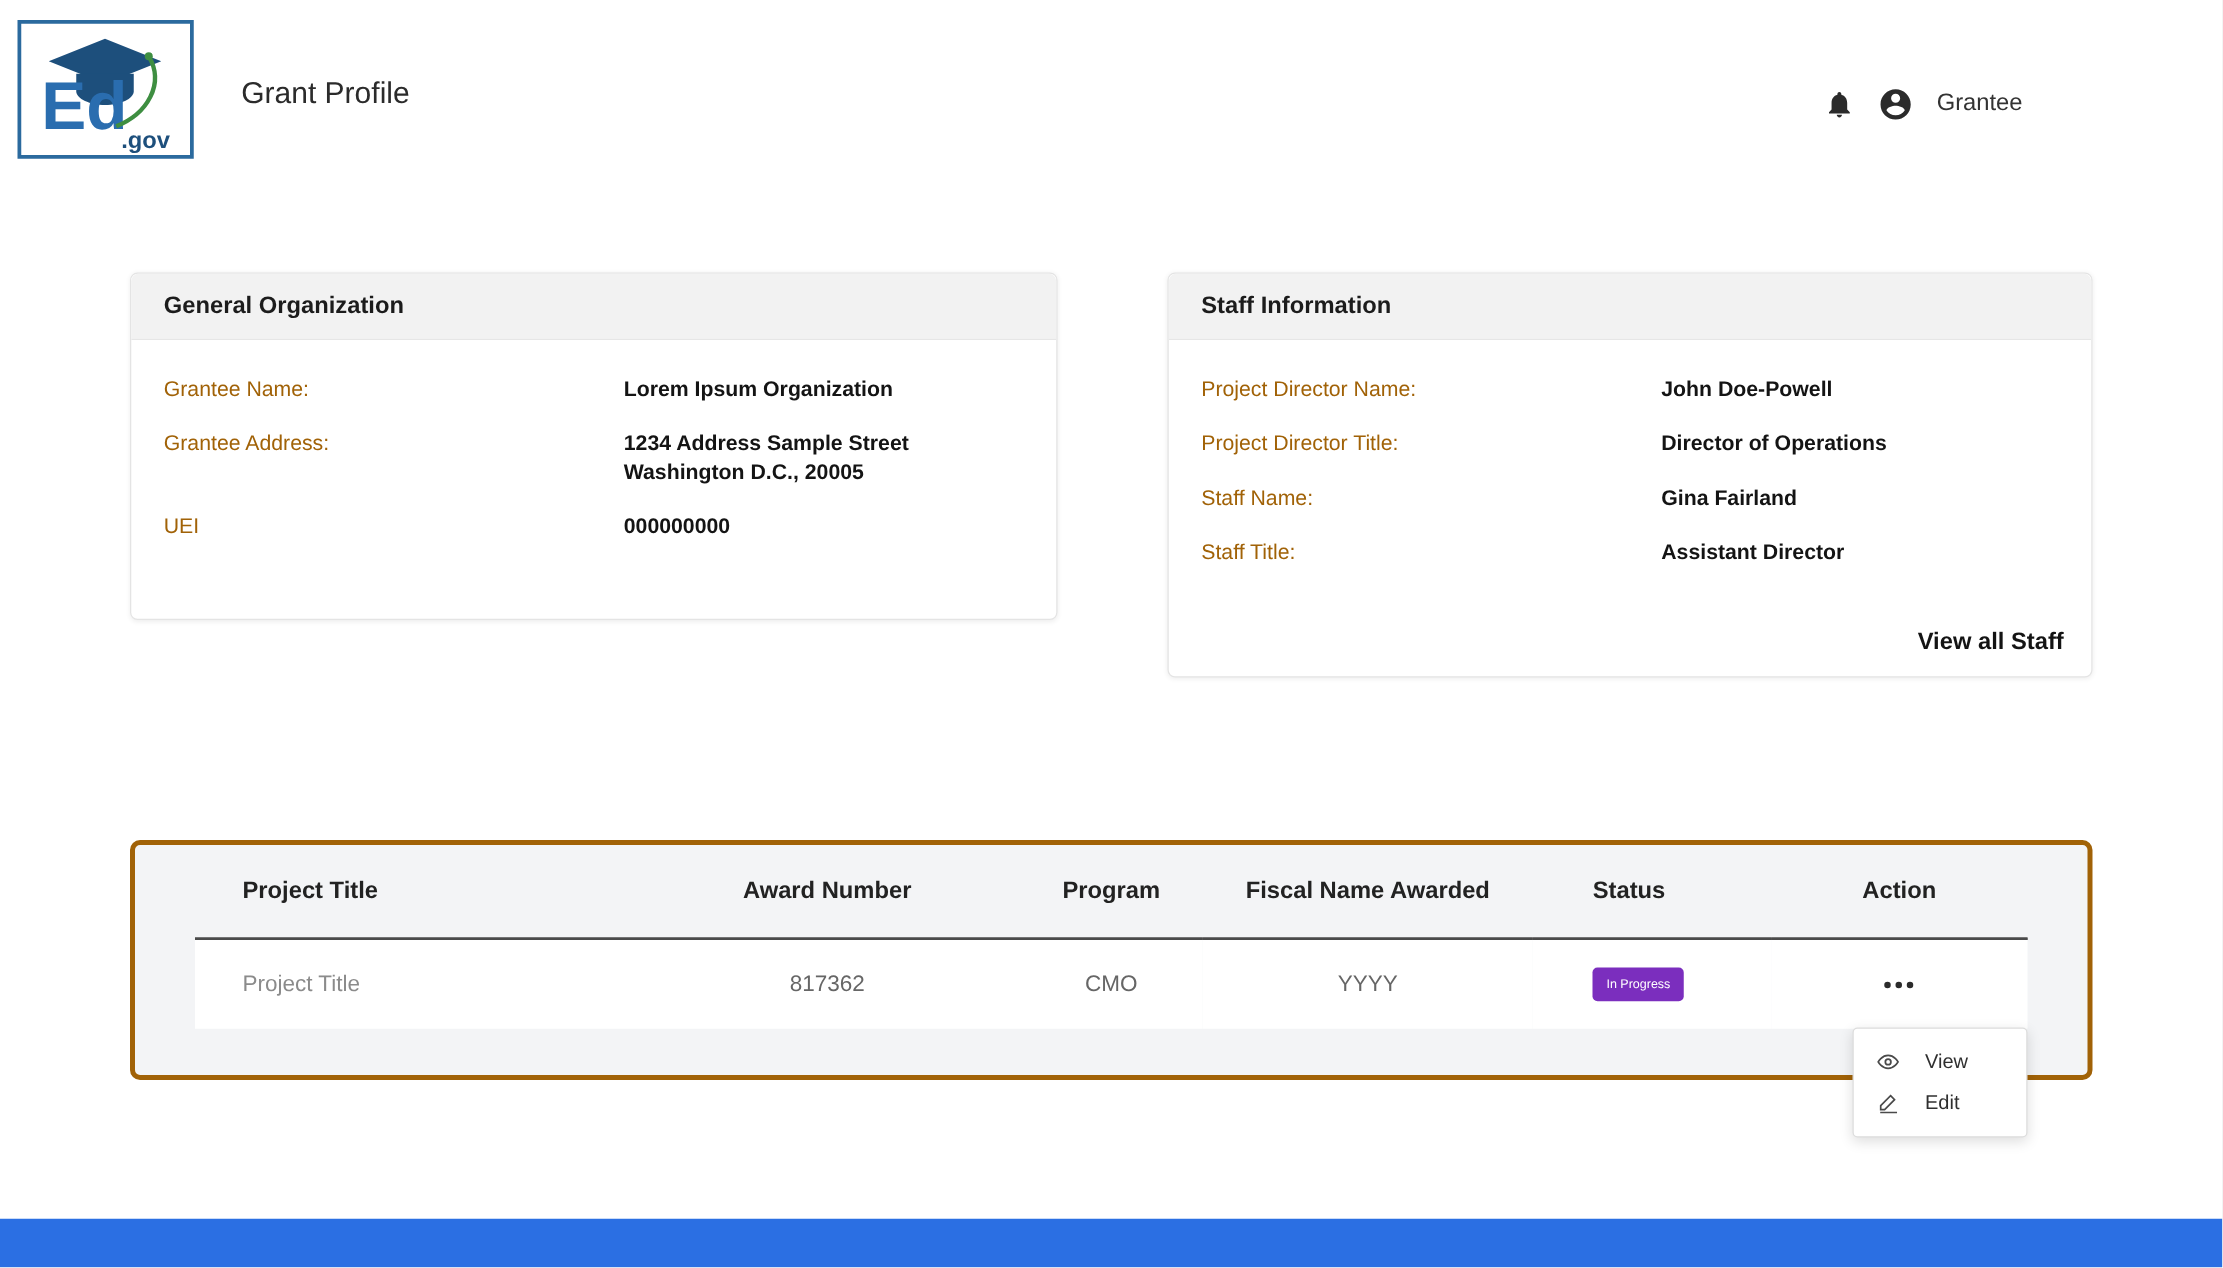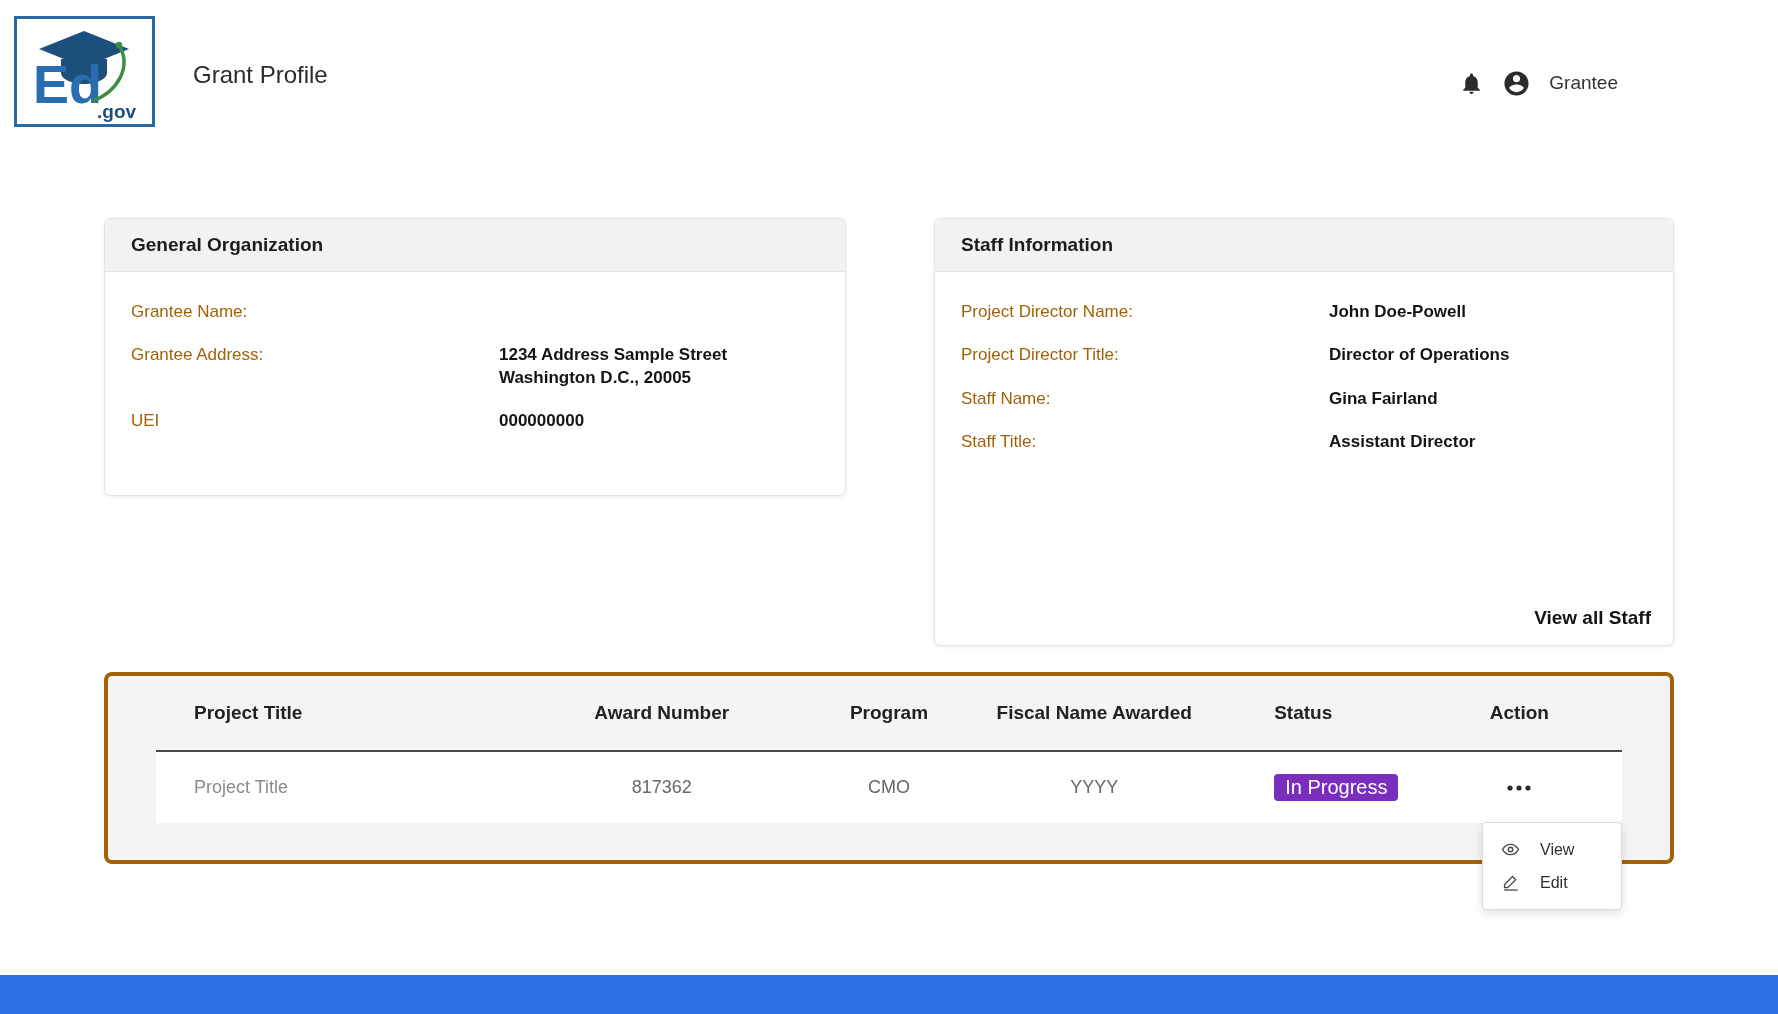--- a/index.html
+++ b/index.html
@@ -22,21 +22,21 @@
   }
   .icon-btn { display:flex; align-items:center; justify-content:center; cursor:pointer; color:#2b2b2b; }
   .user-label { font-size:19px; color:#333; cursor:pointer; }
 
   
   .card {
     position:absolute; background:#fff; border:1px solid #e4e4e4; border-radius:6px;
     box-shadow:0 1px 4px rgba(0,0,0,.07); box-sizing:border-box;
   }
   #general-card { left:104px; top:218px; width:742px; height:278px; }
-  #staff-card   { left:934px; top:218px; width:740px; height:428px; }
+  #staff-card   { left:934px; top:218px; width:740px; height:324px; }
   .card-header {
     background:#f2f2f2; border-bottom:1px solid #e6e6e6; border-radius:6px 6px 0 0;
     height:52px; display:flex; align-items:center; padding-left:26px;
     font-weight:bold; font-size:19px; color:#1c1c1c;
   }
   .info-body { padding:28px 26px 0 26px; }
   .info-row { display:grid; grid-template-columns:368px 1fr; margin-bottom:20px; font-size:17px; line-height:23px; }
   .info-label { color:#a16207; }
   .info-value { color:#141414; font-weight:bold; }
   .gap-lg { margin-top:21px; }
@@ -53,21 +53,21 @@
   .table-wrap { margin:0 48px; }
   table { width:100%; border-collapse:collapse; table-layout:fixed; }
   thead tr { border-bottom:2px solid #4a4a4a; }
   th { font-size:19px; font-weight:bold; color:#222; height:72px; vertical-align:middle; text-align:center; }
   th.col-left, td.col-left { text-align:left; padding-left:38px; }
   th.col-status, td.col-status { text-align:left; padding-left:48px; }
   tbody tr { background:#ffffff; height:72px; }
   td { font-size:18px; color:#666; text-align:center; vertical-align:middle; }
   td.col-left { color:#8b8b8b; }
   .status-badge {
-    display:inline-block; background:#7b2ebe; color:#fff; font-size:20px;
+    display:inline-block; background:#7b2ebe; color:#fff; font-size:10px;
     padding:5px 11px; border-radius:4px; line-height:17px;
   }
   .more-btn { display:inline-flex; align-items:center; justify-content:center; cursor:pointer; color:#2b2b2b; padding:6px; }
 
   
   #action-menu {
     position:absolute; left:1482px; top:822px; width:140px; background:#fff;
     border:1px solid #dcdcdc; border-radius:4px; box-shadow:0 3px 10px rgba(0,0,0,.13);
     padding:10px 0; z-index:5; box-sizing:border-box;
   }
@@ -113,20 +113,21 @@
       </span>
       <span class="user-label">Grantee</span>
     </div>
   </div>
 
   <div class="card" id="general-card">
     <div class="card-header">General Organization</div>
     <div class="info-body">
       <div class="info-row">
         <span class="info-label">Grantee Name:</span>
+        <span class="info-value">Lorem Ipsum Organization</span>
       </div>
       <div class="info-row">
         <span class="info-label">Grantee Address:</span>
         <span class="info-value">
           <div>1234 Address Sample Street</div>
           <div>Washington D.C., 20005</div>
         </span>
       </div>
       <div class="info-row">
         <span class="info-label">UEI</span>

